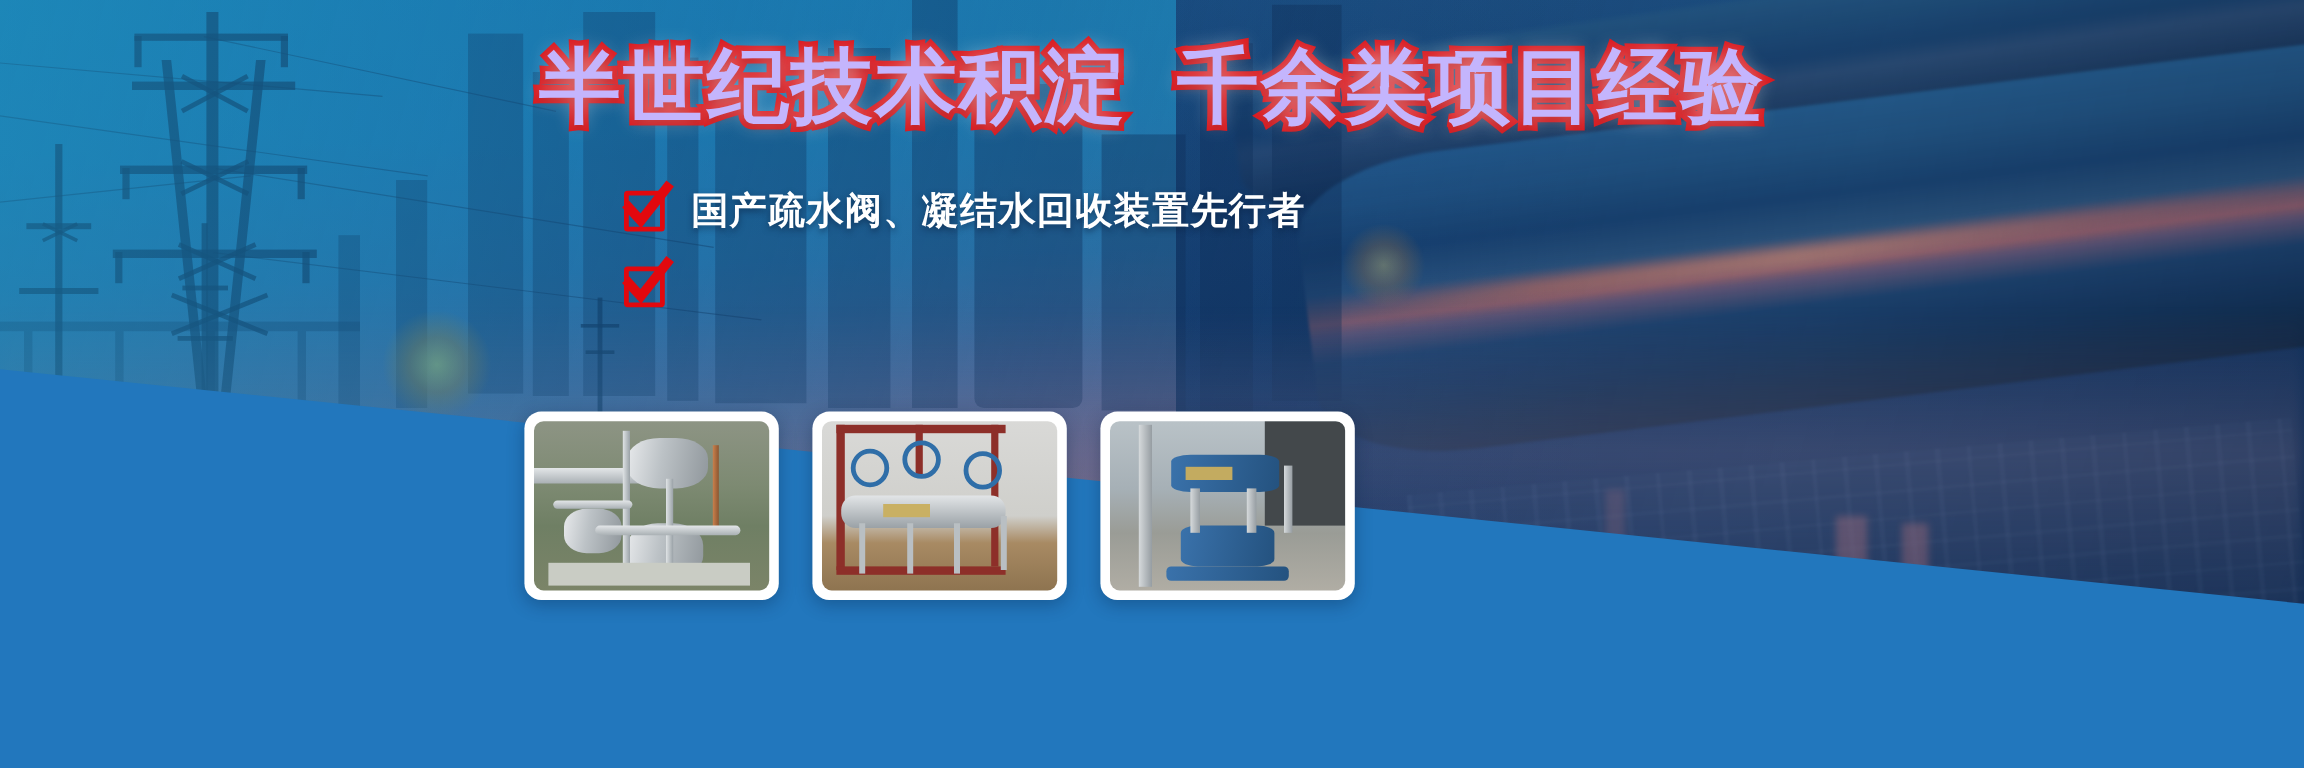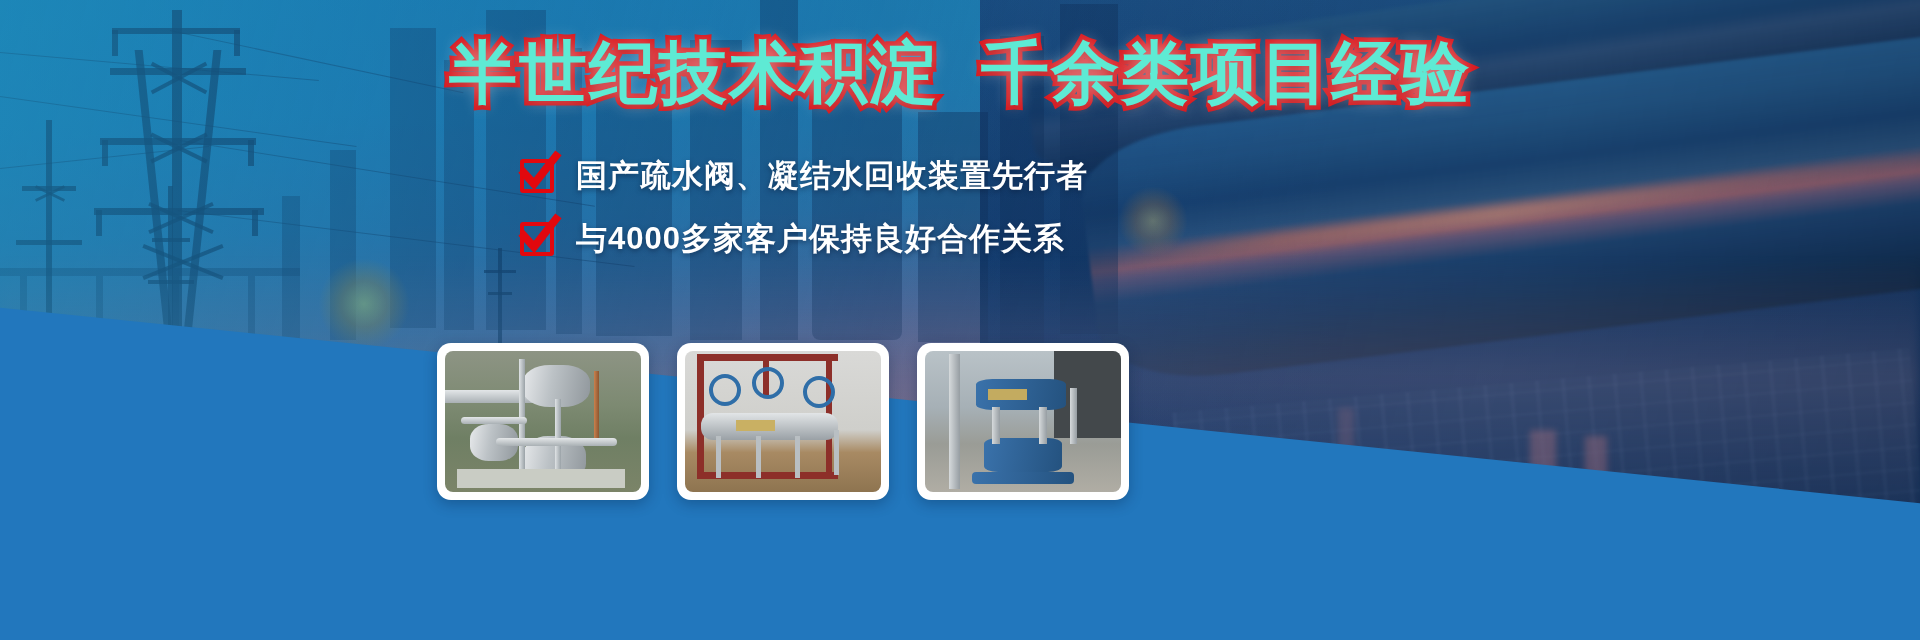--- a/index.html
+++ b/index.html
@@ -93,21 +93,21 @@
   }
 
   
   .content{position:absolute;inset:0;}
 
   .headline{
     position:absolute;left:0;right:0;top:38px;
     text-align:center;
     font-size:68px;line-height:1;font-weight:bold;
     letter-spacing:2px;
-    color:#5eead4;
+    color:#c4b5fd;
     -webkit-text-stroke:9px #d9151b;
     paint-order:stroke fill;
     text-shadow:0 0 16px rgba(255,255,255,.55), 0 3px 6px rgba(120,0,0,.35);
     white-space:pre;
   }
 
   .bullets{
     position:absolute;left:520px;top:148px;width:620px;
   }
   .bullet{
@@ -269,21 +269,20 @@
         <span class="bullet-text">国产疏水阀、凝结水回收装置先行者</span>
       </div>
 
 
       <div class="bullet">
         <span class="chk">
           <svg viewBox="0 0 48 48" aria-hidden="true">
             <path d="M9 24 L19 35 L41 7" fill="none" stroke="#e2080e" stroke-width="8" stroke-linecap="square" stroke-linejoin="miter"></path>
           </svg>
         </span>
-        <span class="bullet-text">与4000多家客户保持良好合作关系</span>
       </div>
 
     </div>
 
     <div class="cards">
 
       <div class="card">
         <div class="card-img ph1">
           <div class="pipeH" style="left:-6%;top:28%;width:62%;"></div>
           <div class="v" style="left:40%;top:10%;width:34%;height:30%;"></div>

